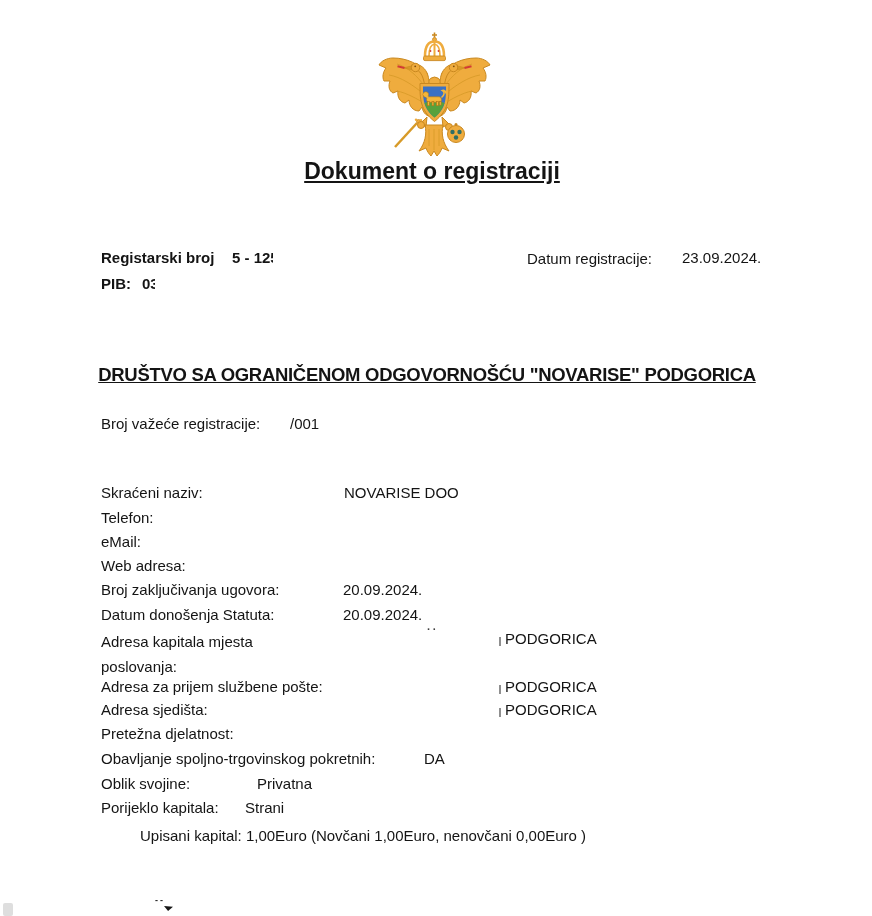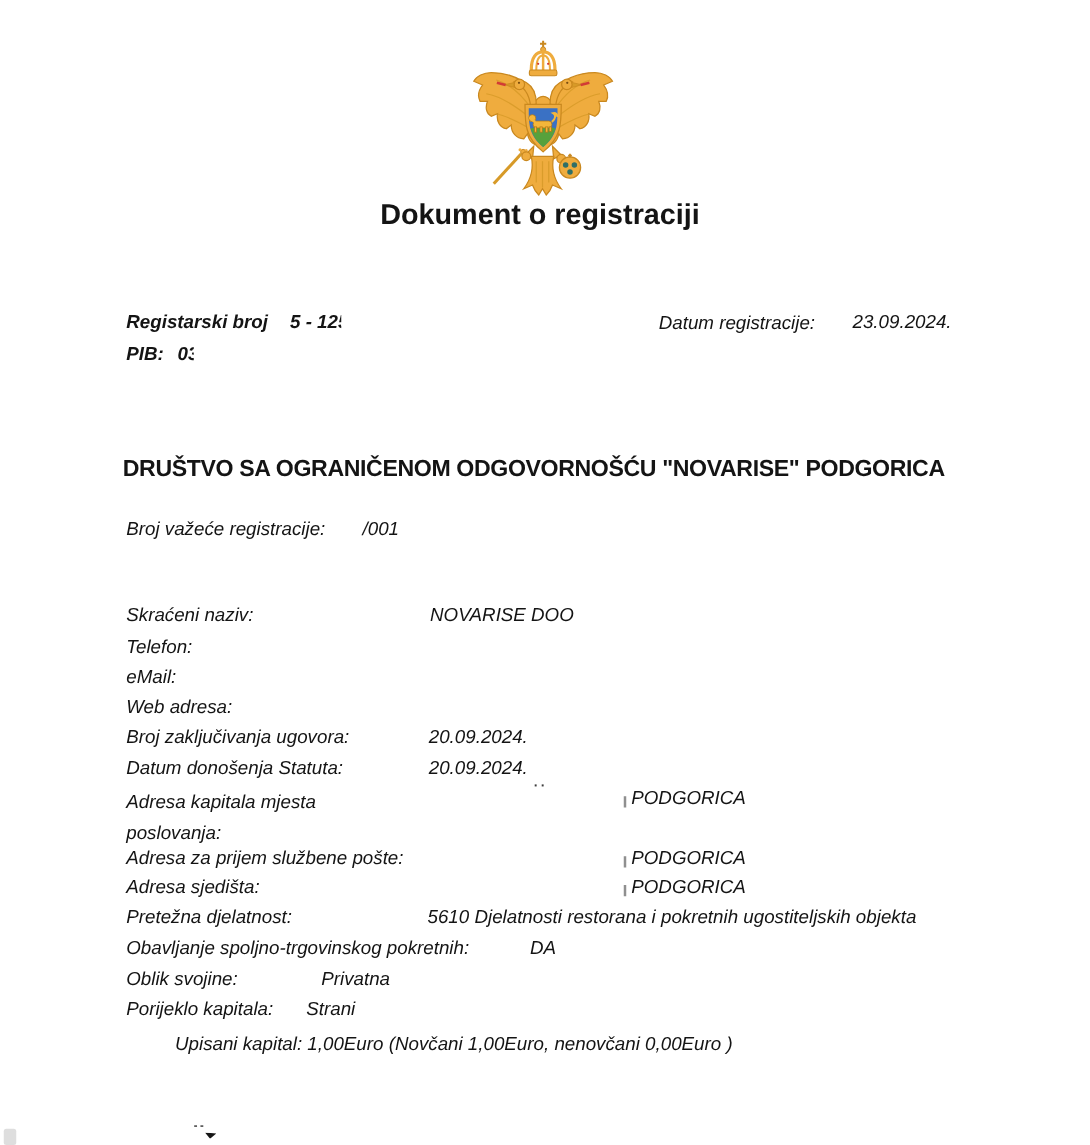--- a/index.html
+++ b/index.html
@@ -7,23 +7,23 @@
     position:relative;
     width:872px;height:916px;
     background:#ffffff;
     font-family:"Liberation Sans", sans-serif;
     color:#141414;
     overflow:hidden;
   }
   .abs{position:absolute;white-space:nowrap;}
   .t-title{font-size:23px;font-weight:700;letter-spacing:0;}
   .t-head{font-size:18.5px;font-weight:700;letter-spacing:-0.3px;}
-  .t-body{font-size:15px;font-weight:400;font-style:italic;}
+  .t-body{font-size:15px;font-weight:400;}
   .t-bold{font-weight:700;}
-  .center{transform:translateX(-50%);}
+  .center{transform:translateX(-50%);text-decoration:underline;}
   .wrap2{white-space:normal;width:190px;line-height:24.5px;}
   .redact{position:absolute;background:#ffffff;}
   .remnant{position:absolute;width:2px;height:9px;background:#8f8f8f;}
   .dots{position:absolute;font-size:11px;color:#3c3c3c;letter-spacing:2px;font-weight:700;}
   .cutmark-dash{position:absolute;font-size:9px;color:#2a2a2a;letter-spacing:2px;font-weight:700;}
   .cutmark-wedge{position:absolute;width:9px;height:5px;background:#161616;clip-path:polygon(0 0,100% 15%,45% 100%);}
   .corner-smudge{position:absolute;width:10px;height:13px;background:#dedede;border-radius:2px;}
 </style>
 </head>
 <body>
@@ -138,21 +138,20 @@
 
   <span class="abs t-body" style="left:101px;top:678px">Adresa za prijem službene pošte:</span>
   <span class="remnant" style="left:499px;top:685px"></span>
   <span class="abs t-body" style="left:505px;top:678px">PODGORICA</span>
 
   <span class="abs t-body" style="left:101px;top:701px">Adresa sjedišta:</span>
   <span class="remnant" style="left:499px;top:708px"></span>
   <span class="abs t-body" style="left:505px;top:701px">PODGORICA</span>
 
   <span class="abs t-body" style="left:101px;top:725px">Pretežna djelatnost:</span>
-  <span class="abs t-body" style="left:342px;top:725px">5610 Djelatnosti restorana i pokretnih ugostiteljskih objekta</span>
 
   <span class="abs t-body" style="left:101px;top:750px">Obavljanje spoljno-trgovinskog pokretnih:</span>
   <span class="abs t-body" style="left:424px;top:750px">DA</span>
 
   <span class="abs t-body" style="left:101px;top:775px">Oblik svojine:</span>
   <span class="abs t-body" style="left:257px;top:775px">Privatna</span>
 
   <span class="abs t-body" style="left:101px;top:799px">Porijeklo kapitala:</span>
   <span class="abs t-body" style="left:245px;top:799px">Strani</span>
 

